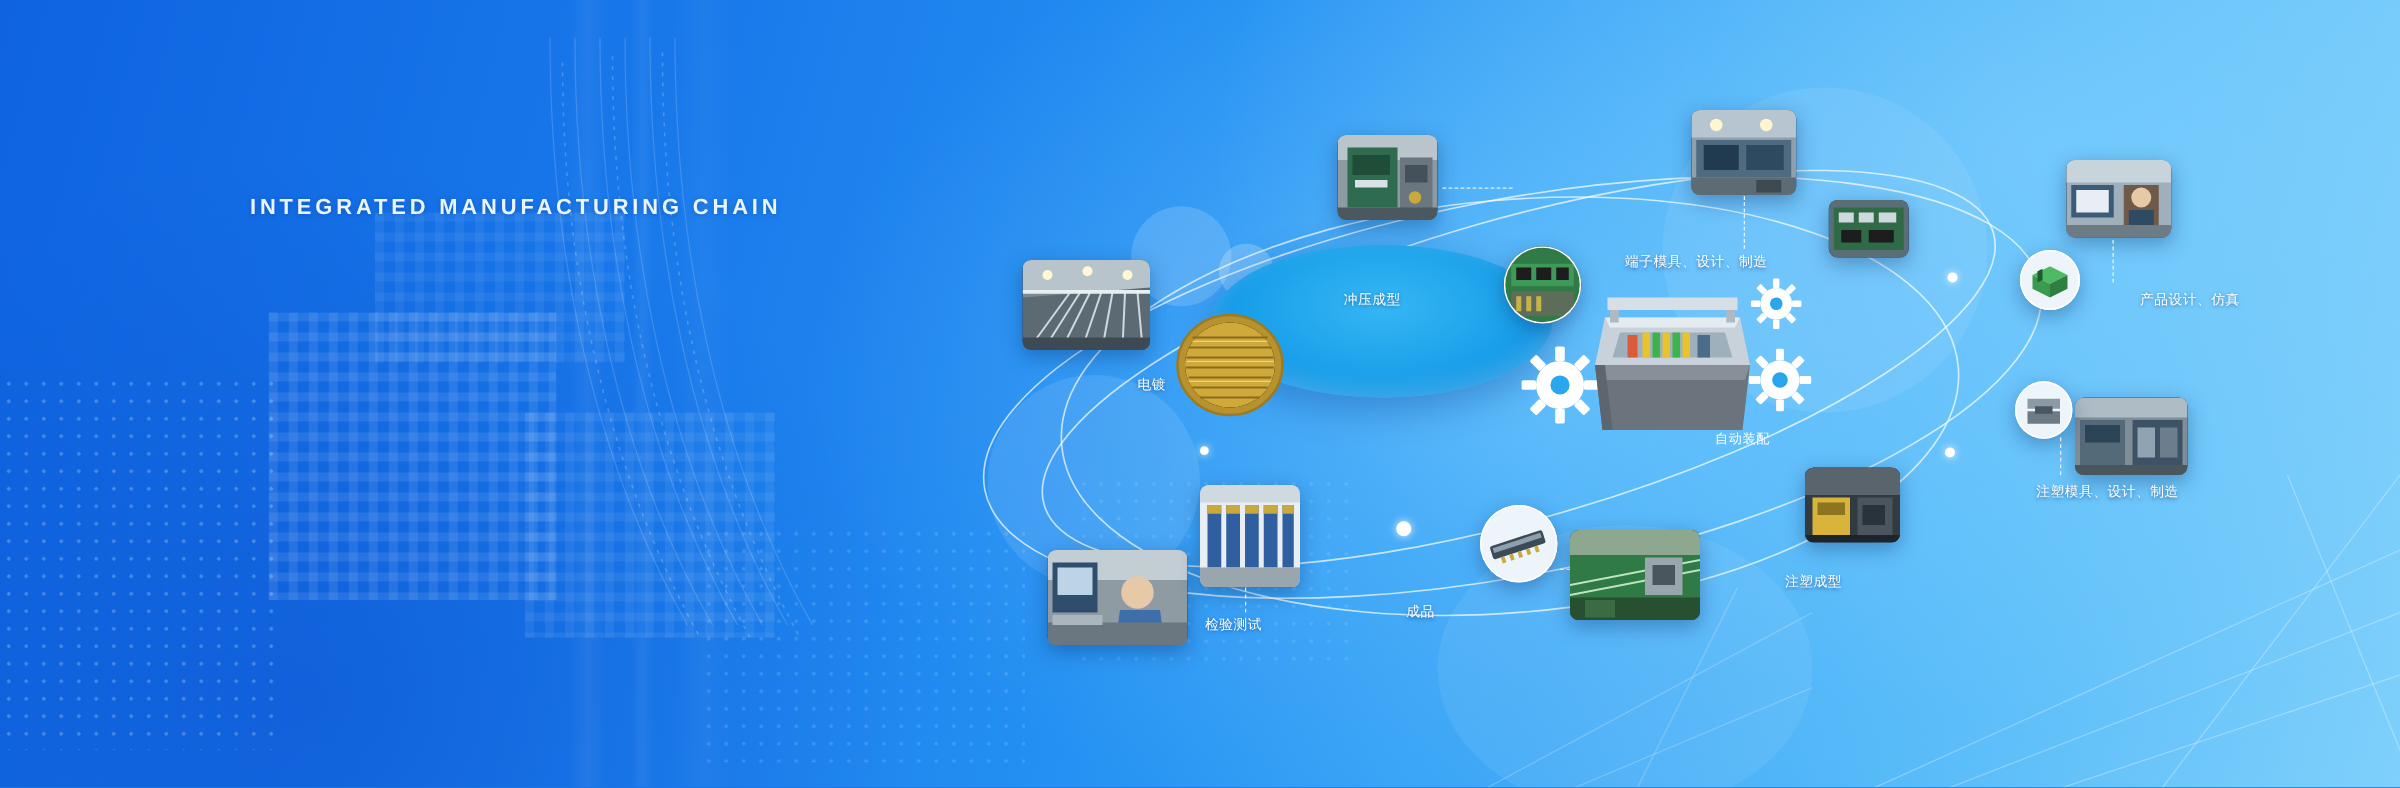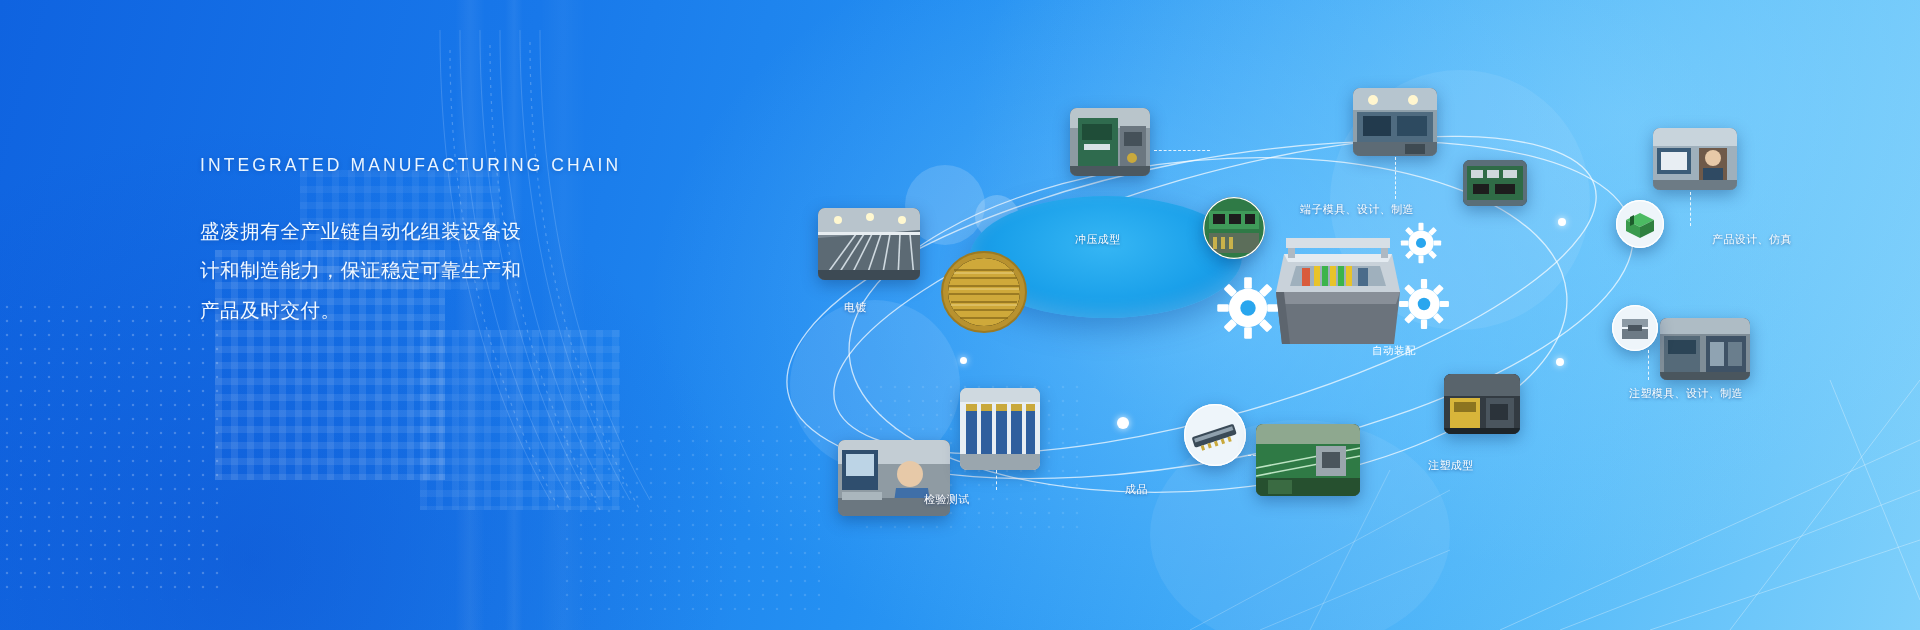--- a/index.html
+++ b/index.html
@@ -70,21 +70,21 @@
     letter-spacing:2px;
     line-height:1.25;
     text-shadow:0 2px 7px rgba(0,40,110,0.35);
     white-space:nowrap;
   }
   .subtitle {
     margin-top:9px;
     font-size:17.5px;
     color:#eaf5ff;
     letter-spacing:3.1px;
-    font-weight:400;
+    font-weight:700;
     white-space:nowrap;
     text-shadow:0 1px 4px rgba(0,40,110,0.30);
   }
   .desc {
     margin-top:36px;
     font-size:19.5px;
     line-height:2.02;
     color:#f2f9ff;
     letter-spacing:0.6px;
     text-shadow:0 1px 4px rgba(0,40,110,0.28);
@@ -214,25 +214,20 @@
   <svg class="crosslines" style="left:1190px; top:470px; width:260px; height:160px;" viewBox="0 0 260 160">
     <g stroke="rgba(255,255,255,0.22)" stroke-width="1" fill="none">
       <path d="M0,160 L260,20"></path>
         <path d="M70,160 L260,80"></path>
         <path d="M200,0 L120,160"></path>
     </g>
   </svg>
 
   <div class="copy">
     <div class="subtitle">INTEGRATED MANUFACTURING CHAIN</div>
-    <div class="desc">
-      <div>盛凌拥有全产业链自动化组装设备设</div>
-      <div>计和制造能力，保证稳定可靠生产和</div>
-      <div>产品及时交付。</div>
-    </div>
   </div>
 
   <div class="graphic">
 
     <svg style="position:absolute; left:760px; top:95px; width:900px; height:420px;" viewBox="0 0 900 420">
       <g fill="none" stroke="rgba(255,255,255,0.70)" stroke-width="1.3">
         <ellipse cx="450" cy="215" rx="430" ry="150" transform="rotate(-11 450 215)"></ellipse>
         <ellipse cx="455" cy="200" rx="395" ry="120" transform="rotate(-16 455 200)"></ellipse>
         <ellipse cx="448" cy="230" rx="360" ry="165" transform="rotate(-5 448 230)"></ellipse>
       </g>
@@ -341,21 +336,21 @@
           <rect x="0" y="24" width="102" height="3"></rect>
         </g>
         <g fill="#3d4a54">
           <rect x="0" y="62" width="102" height="10"></rect>
         </g>
         <circle cx="20" cy="12" r="4" fill="#fff8d0"></circle>
         <circle cx="52" cy="9" r="4" fill="#fff8d0"></circle>
         <circle cx="84" cy="12" r="4" fill="#fff8d0"></circle>
       </svg>
     </div>
-    <div class="nlabel" style="left:844px; top:300px;">电镀</div>
+    <div class="nlabel" style="left:910px; top:300px;">电镀</div>
 
     <svg style="position:absolute; left:940px; top:250px; width:88px; height:84px;" viewBox="0 0 88 84">
       <ellipse cx="44" cy="42" rx="42" ry="40" fill="#b8922f"></ellipse>
       <ellipse cx="44" cy="42" rx="36" ry="34" fill="#d7b martian"></ellipse>
       <ellipse cx="44" cy="42" rx="36" ry="34" fill="#cfa93a"></ellipse>
       <g stroke="#8a6d1c" stroke-width="1.6">
         <path d="M14,20 L74,20"></path>
           <path d="M11,28 L77,28"></path>
           <path d="M9,36 L79,36"></path>
         <path d="M9,44 L79,44"></path>
@@ -541,21 +536,21 @@
         <rect width="112" height="76" fill="#8f9ba3"></rect>
         <rect x="0" y="0" width="112" height="24" fill="#c3cdd4"></rect>
         <rect x="4" y="10" width="36" height="40" fill="#2f4e6e"></rect>
         <rect x="8" y="14" width="28" height="22" fill="#bcd4e6"></rect>
         <circle cx="72" cy="34" r="13" fill="#e7c9a8"></circle>
         <path d="M58,48 L90,48 L94,76 L54,76 Z" fill="#3f6fa8"></path>
         <rect x="0" y="58" width="112" height="18" fill="#6b7780"></rect>
         <rect x="4" y="52" width="40" height="8" fill="#aab6bd"></rect>
       </svg>
     </div>
-    <div class="nlabel" style="left:924px; top:492px;">检验测试</div>
+    <div class="nlabel" style="left:964px; top:492px;">检验测试</div>
 
     <div class="thumb" style="left:960px; top:388px; width:80px; height:82px;">
       <svg class="inner" viewBox="0 0 80 82" preserveAspectRatio="none">
         <rect width="80" height="82" fill="#e8eef3"></rect>
         <rect x="0" y="0" width="80" height="14" fill="#cfd9e0"></rect>
         <g>
           <rect x="6" y="16" width="11" height="50" fill="#2f5f9e"></rect>
           <rect x="21" y="16" width="11" height="50" fill="#2f5f9e"></rect>
           <rect x="36" y="16" width="11" height="50" fill="#2f5f9e"></rect>
           <rect x="51" y="16" width="11" height="50" fill="#2f5f9e"></rect>

